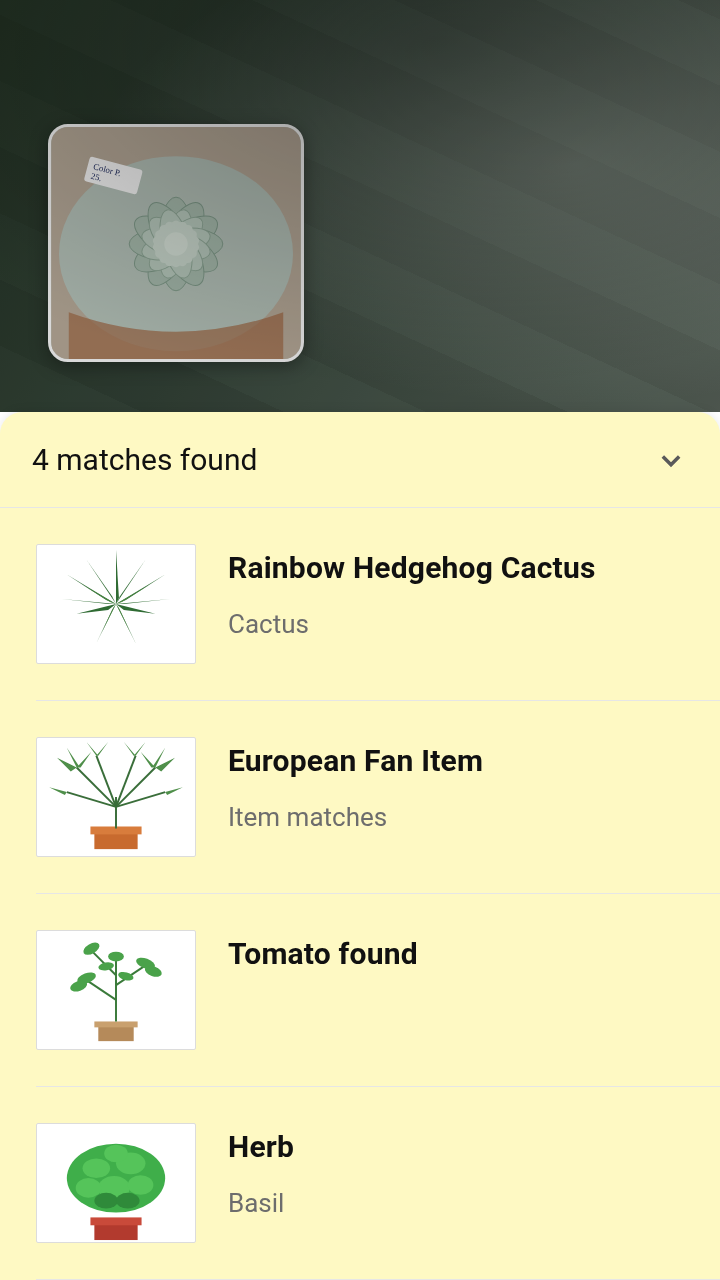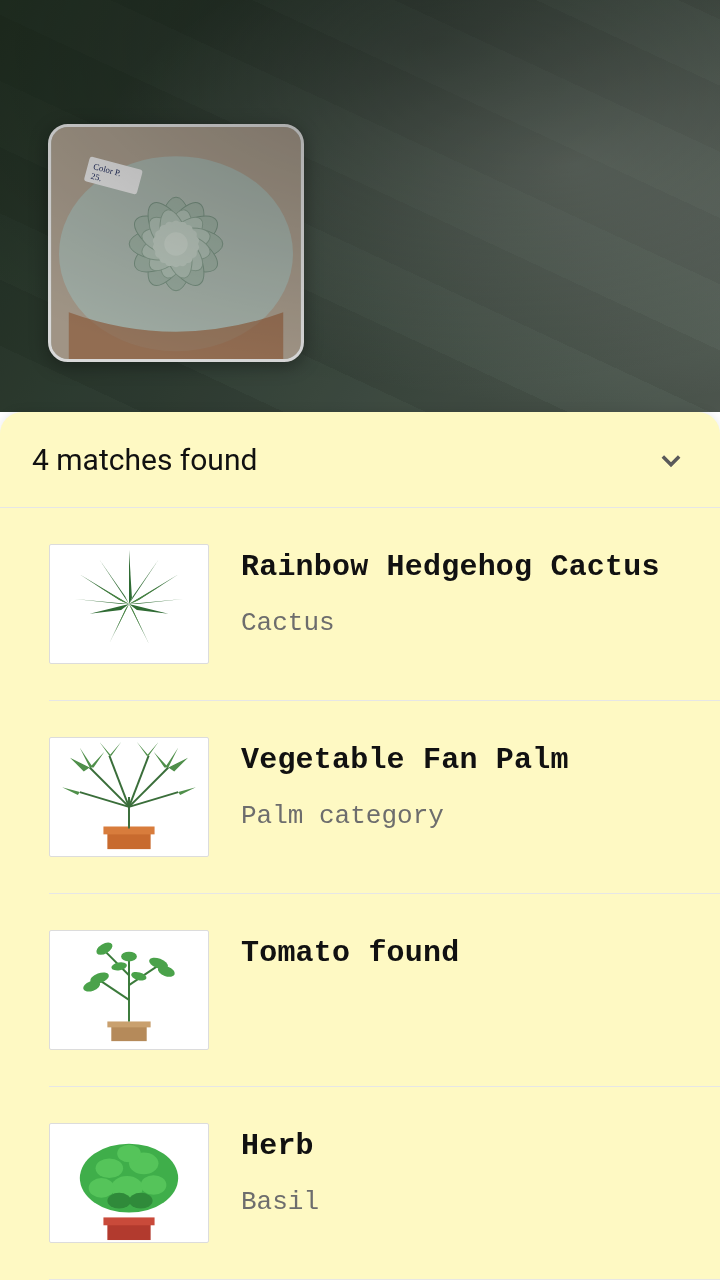--- a/index.html
+++ b/index.html
@@ -48,21 +48,21 @@
   .sheet-header {
     display: flex; align-items: center; justify-content: space-between;
     height: 96px;
     padding: 0 32px;
     border-bottom: 1px solid #e6e6e6;
   }
   .sheet-title { font-size: 30px; color: #111; font-weight: 400; }
   .chevron { width: 34px; height: 34px; display:flex; align-items:center; justify-content:center; cursor:pointer; }
   .chevron svg { width: 28px; height: 28px; stroke: #5a5a5a; stroke-width: 3; fill:none; }
 
-  .list { padding: 0 0 0 49px; font-family: Liberation Mono, monospace; }
+  .list { padding: 0 0 0 36px; }
   .row {
     display: flex; align-items: flex-start;
     padding: 36px 0 36px 0;
     border-bottom: 1px solid #e6e6e6;
     margin-right: 0;
     cursor: pointer;
   }
   .row .thumb {
     width: 160px; height: 120px;
     border: 1px solid #dcdcdc;
@@ -196,22 +196,22 @@
             <path d="M40 30 L20 20 L34 34 Z M40 30 L30 10 L42 28 Z M40 30 L55 14 L44 30 Z"></path>
             <path d="M120 30 L140 20 L126 34 Z M120 30 L130 10 L118 28 Z M120 30 L105 14 L116 30 Z"></path>
             <path d="M60 18 L50 4 L62 18 Z M60 18 L72 4 L62 18 Z"></path>
             <path d="M100 18 L110 4 L98 18 Z M100 18 L88 4 L98 18 Z"></path>
             <path d="M30 55 L12 50 L28 58 Z"></path>
               <path d="M130 55 L148 50 L132 58 Z"></path>
           </g>
         </svg>
       </div>
       <div class="meta">
-        <div class="title">Vegetable Fan Palm</div>
-        <div class="subtitle">Palm category</div>
+        <div class="title">European Fan Item</div>
+        <div class="subtitle">Item matches</div>
       </div>
     </div>
 
     <div class="row">
       <div class="thumb">
         <svg viewBox="0 0 160 120">
           <rect x="62" y="96" width="36" height="16" fill="#b58a5a"></rect>
           <rect x="58" y="92" width="44" height="6" fill="#c9a06e"></rect>
           <g stroke="#3a7a3a" stroke-width="2" fill="none">
             <line x1="80" y1="92" x2="80" y2="30"></line>

